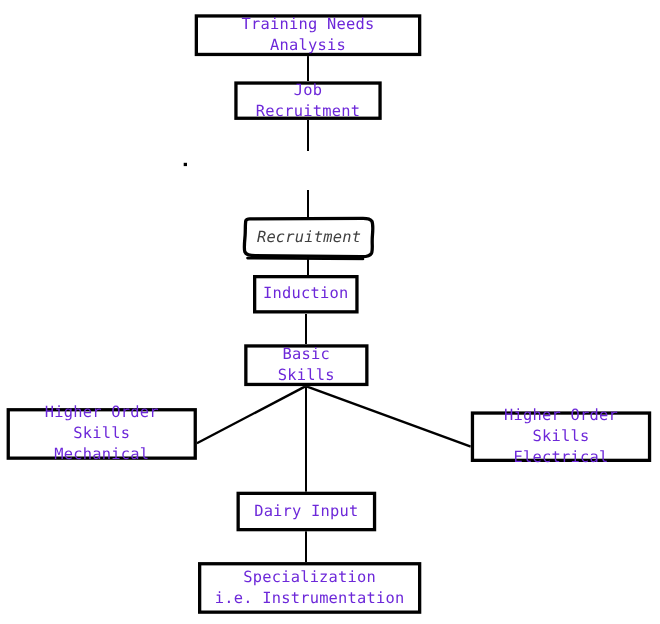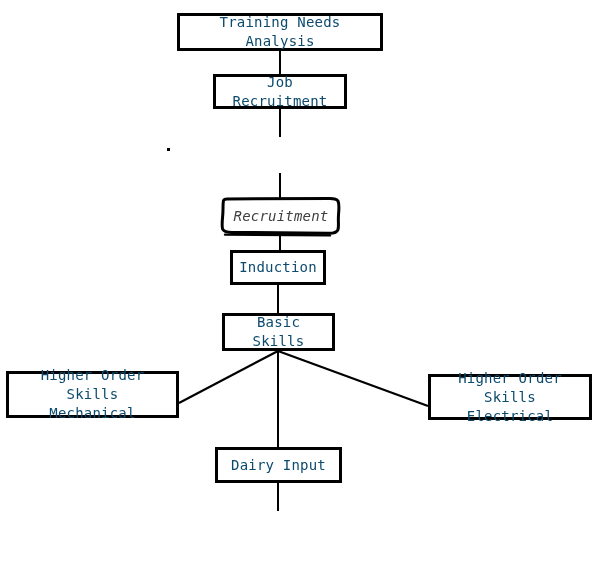--- a/index.html
+++ b/index.html
@@ -27,21 +27,21 @@
   }
   .node {
     position: absolute;
     box-sizing: border-box;
     background: #ffffff;
     border: 3px solid #000000;
     display: flex;
     align-items: center;
     justify-content: center;
     text-align: center;
-    color: #0c4a6e;
+    color: #6d28d9;
     font-family: "DejaVu Sans Mono", "Liberation Mono", monospace;
     font-size: 14px;
     line-height: 19px;
     letter-spacing: 0.2px;
     z-index: 2;
   }
   .node .label {
     display: block;
     white-space: pre-line;
     padding: 0 4px;
@@ -138,14 +138,18 @@
 
   <div class="node" style="left:428px; top:374px; width:164px; height:46px;">
     <span class="label">Higher Order Skills
 Electrical</span>
   </div>
 
   <div class="node" style="left:215px; top:447px; width:127px; height:36px;">
     <span class="label">Dairy Input</span>
   </div>
 
+  <div class="node" style="left:180px; top:511px; width:203px; height:47px;">
+    <span class="label">Specialization
+i.e. Instrumentation</span>
+  </div>
 
 </div>
 
 </body></html>

